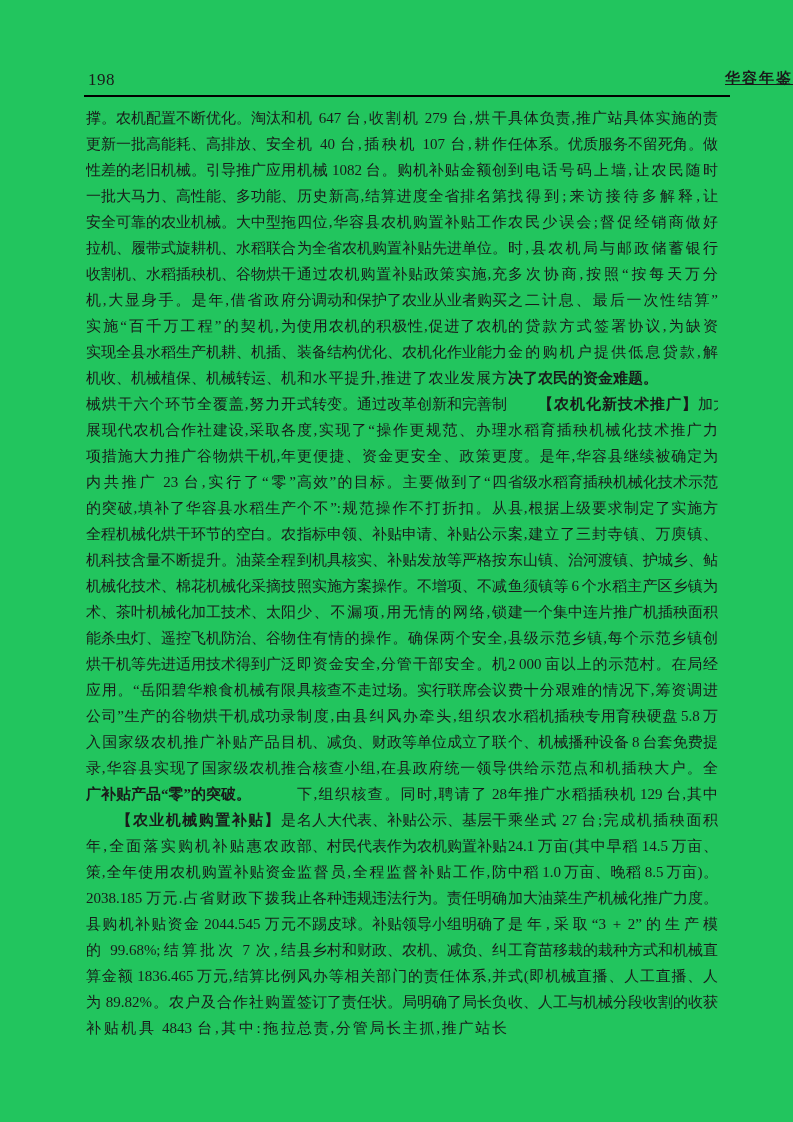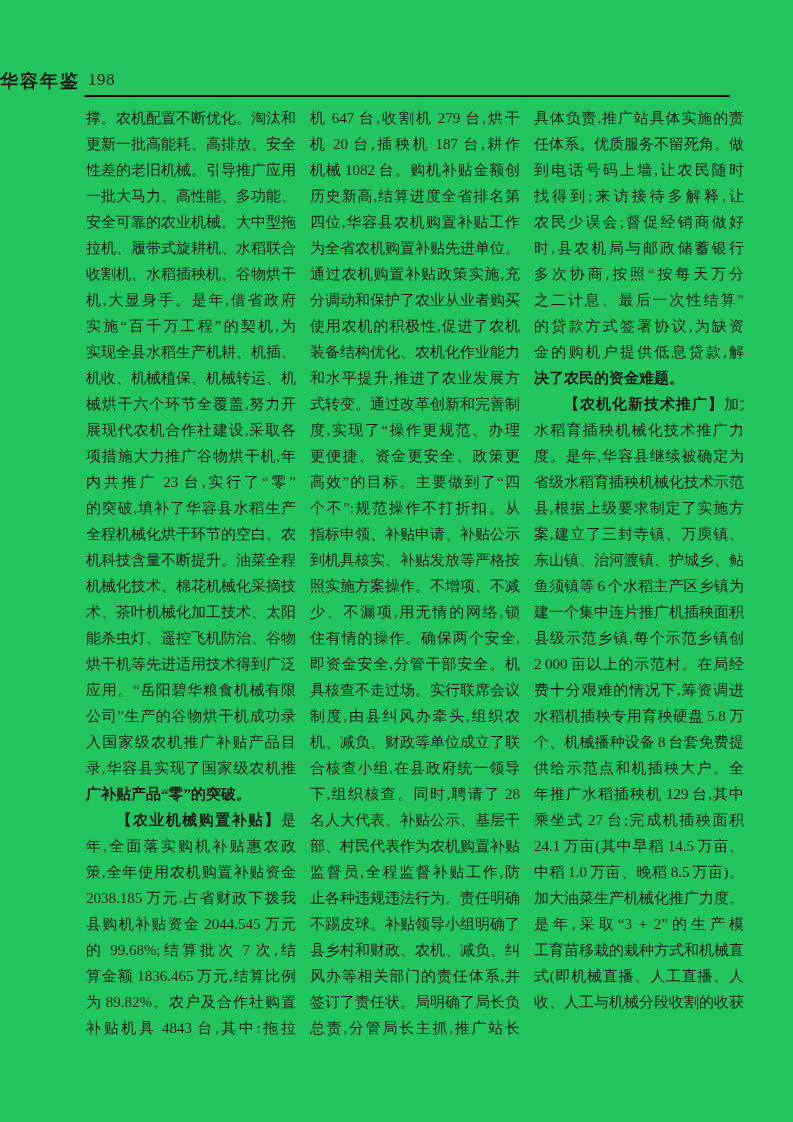--- a/index.html
+++ b/index.html
@@ -11,31 +11,32 @@
     position:relative;
     overflow:hidden;
   }
   .page{position:absolute;inset:0;background:#22c55e;}
   .page-number{
     position:absolute;left:88px;top:70px;
     font-size:17px;letter-spacing:0.5px;
   }
   .doc-title{
     position:absolute;left:0;right:0;top:69px;
-    text-align:left;
-    font-size:18px;font-weight:bold;letter-spacing:2px;
+    text-align:right;
+    font-size:15px;font-weight:bold;letter-spacing:2px;
     font-family:"Liberation Sans", sans-serif;
+    text-decoration:underline;
   }
   .rule{
     position:absolute;left:84px;top:95px;
     width:646px;height:2px;background:#000;
   }
   .columns{
     position:absolute;left:86px;top:105px;
-    display:flex;gap:14px;
+    display:flex;gap:1px;
   }
   .column{width:210px;}
   .line{
     height:26px;line-height:26px;
     font-size:15px;
     white-space:nowrap;
     overflow:hidden;
     text-align:justify;
     text-align-last:justify;
     text-justify:inter-character;
@@ -95,21 +96,21 @@
         <div class="line">策,全年使用农机购置补贴资金</div>
         <div class="line">2038.185 万元.占省财政下拨我</div>
         <div class="line">县购机补贴资金 2044.545 万元</div>
         <div class="line">的 99.68%;结算批次 7 次,结</div>
         <div class="line">算金额 1836.465 万元,结算比例</div>
         <div class="line">为 89.82%。农户及合作社购置</div>
         <div class="line">补贴机具 4843 台,其中:拖拉</div>
       </div>
     <div class="column">
         <div class="line">机 647 台,收割机 279 台,烘干</div>
-        <div class="line">机 20 台,插秧机 187 台,耕作</div>
+        <div class="line">机 40 台,插秧机 107 台,耕作</div>
         <div class="line">机械 1082 台。购机补贴金额创</div>
         <div class="line">历史新高,结算进度全省排名第</div>
         <div class="line">四位,华容县农机购置补贴工作</div>
         <div class="line">为全省农机购置补贴先进单位。</div>
         <div class="line">通过农机购置补贴政策实施,充</div>
         <div class="line">分调动和保护了农业从业者购买</div>
         <div class="line">使用农机的积极性,促进了农机</div>
         <div class="line">装备结构优化、农机化作业能力</div>
         <div class="line">和水平提升,推进了农业发展方</div>
         <div class="line">式转变。通过改革创新和完善制</div>

